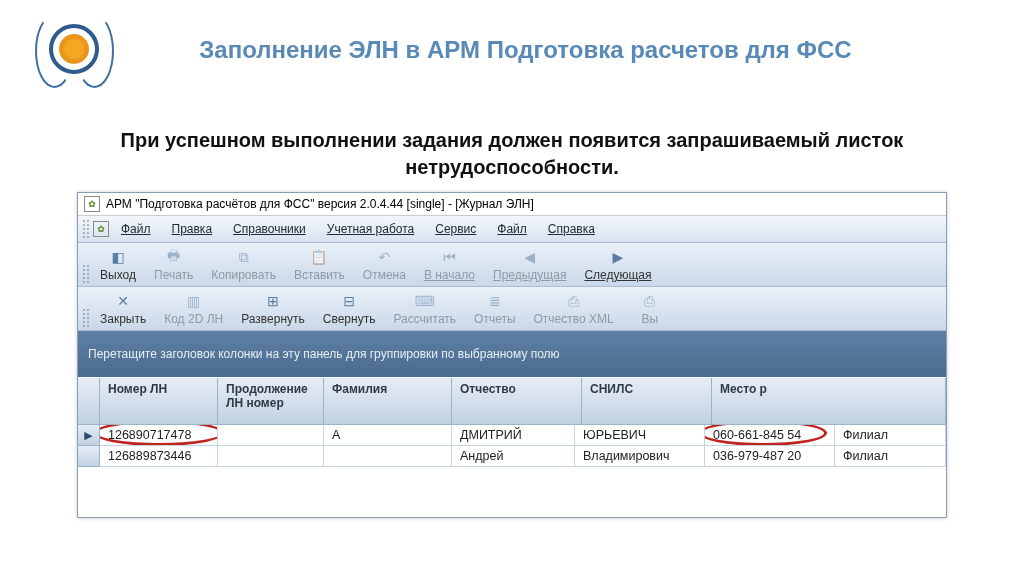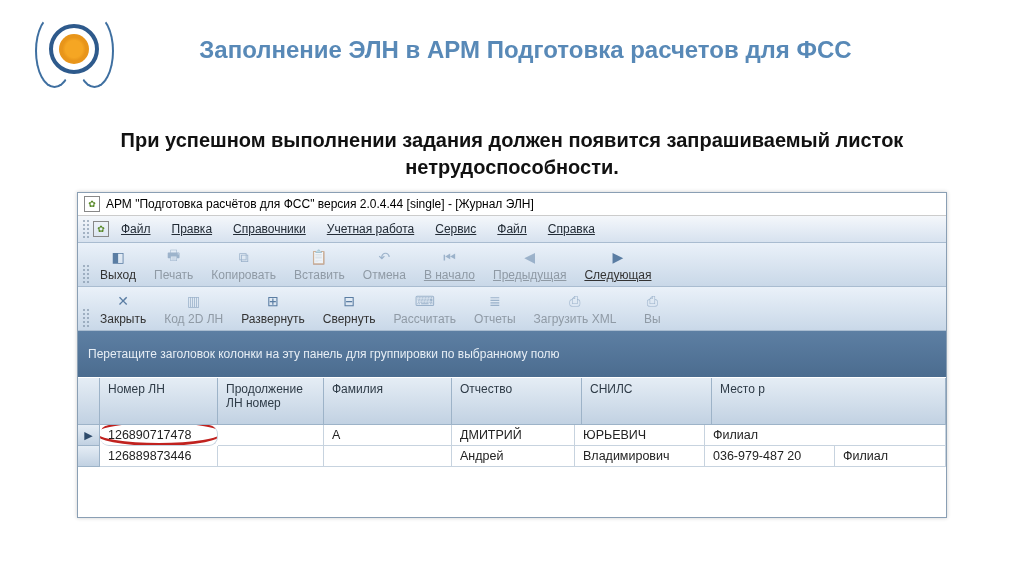--- a/index.html
+++ b/index.html
@@ -143,20 +143,21 @@
     .grouphint {
       background: linear-gradient(#5d7fa3, #4b6c8f);
       color: #e7eef5;
       padding: 16px 10px;
       font-size: 12px;
     }
     .gridhdr {
       display: flex;
       background: linear-gradient(#e5edf5, #c1d1e2);
       border-top: 1px solid #fff;
+      font-weight: bold;
     }
     .gridhdr .col {
       border-right: 1px solid #9db3c8;
       border-bottom: 1px solid #9db3c8;
       padding: 4px 8px 14px 8px;
       color: #2e3b47;
       font-size: 12px;
       text-align: left;
       position: relative;
     }
@@ -202,21 +203,21 @@
       border: 3px solid #c0221f;
       border-radius: 50%;
       pointer-events: none;
     }
     .circle1 { width: 130px; height: 26px; top: -5px; left: -6px; }
     .circle2 { width: 128px; height: 26px; top: -5px; left: -6px; }
     .blank {
       height: 50px;
       background: #fff;
     }
-    .posrel { position: relative; border-radius: 9px; }
+    .posrel { position: relative; }
   </style>
 </head>
 <body>
 
 <div class="slide-header">
   <div class="logo-wrap">
     <div class="laurel"></div>
     <div class="ring"></div>
     <div class="sun"></div>
   </div>
@@ -304,21 +305,21 @@
     <div class="tbtn disabled">
         <span class="ic">⌨</span>
         <span>Рассчитать</span>
       </div>
     <div class="tbtn disabled">
         <span class="ic">≣</span>
         <span>Отчеты</span>
       </div>
     <div class="tbtn disabled">
         <span class="ic">⎙</span>
-        <span>Загрузить XML</span>
+        <span>Отчество XML</span>
       </div>
     <div class="tbtn disabled">
         <span class="ic">⎙</span>
         <span>Вы</span>
       </div>
   </div>
 
   <div class="grouphint">Перетащите заголовок колонки на эту панель для группировки по выбранному полю</div>
 
   <div class="gridhdr">
@@ -331,20 +332,21 @@
     <div class="col c-place">Место р</div>
   </div>
 
   <div class="row">
     <div class="selcell">▶</div>
     <div class="cell c-ln posrel"><span>126890717478</span><div class="circle circle1"></div></div>
     <div class="cell c-cont"></div>
     <div class="cell c-fam">А</div>
     <div class="cell c-name">ДМИТРИЙ</div>
     <div class="cell c-pat">ЮРЬЕВИЧ</div>
+    <div class="cell c-snils posrel"><span>060-661-845 54</span><div class="circle circle2"></div></div>
     <div class="cell c-place">Филиал</div>
   </div>
 
   <div class="row">
     <div class="selcell"></div>
     <div class="cell c-ln">126889873446</div>
     <div class="cell c-cont"></div>
     <div class="cell c-fam"> </div>
     <div class="cell c-name">Андрей</div>
     <div class="cell c-pat">Владимирович</div>

